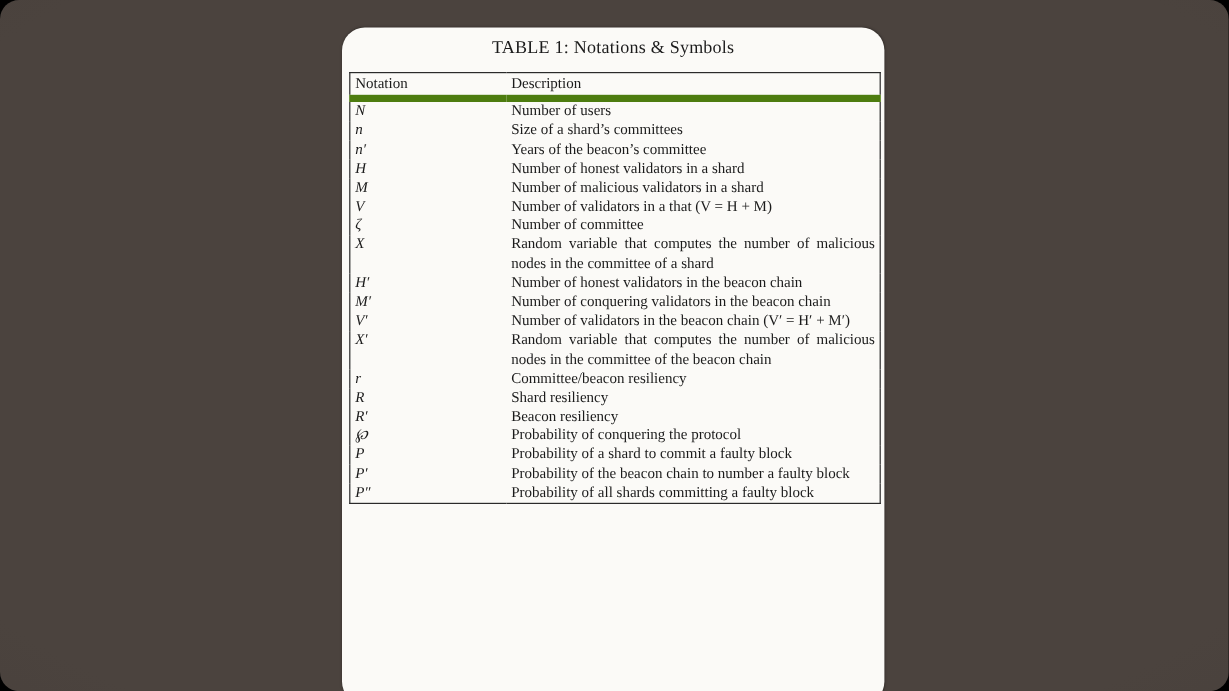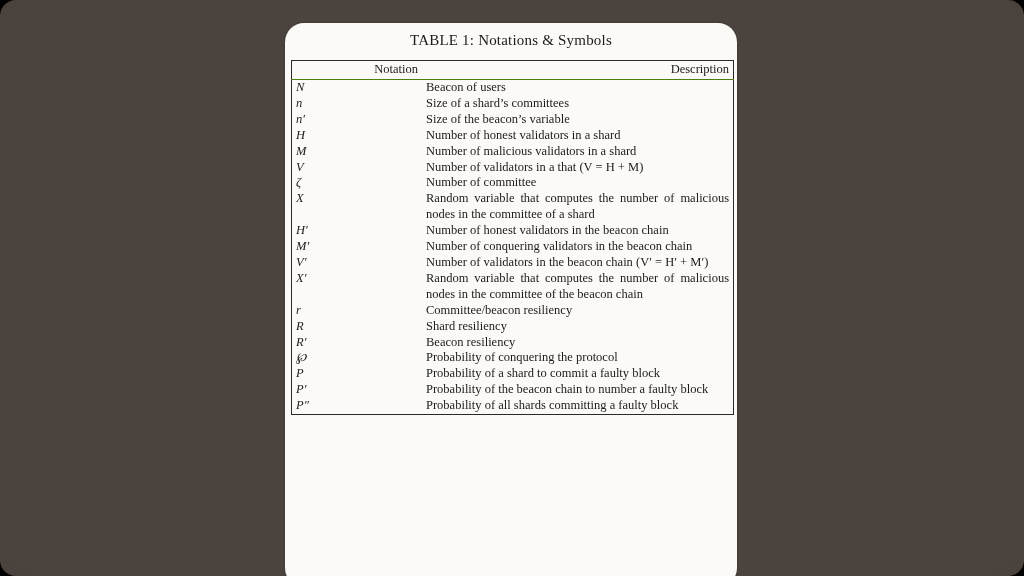--- a/index.html
+++ b/index.html
@@ -41,23 +41,23 @@
     font-size: 12.5px;
     color: #1b1b1b;
   }
   table.notations, table.notations th, table.notations td {
     border: 0;
   }
   table.notations {
     border: 1px solid #2a2a2a;
   }
   table.notations th {
-    border-bottom: 1px solid #4d7c0f;
+    border-bottom: 6px solid #4d7c0f;
     font-weight: normal;
-    text-align: right;
+    text-align: left;
     padding: 1px 4px 2px 4px;
     line-height: 15px;
   }
   th.col-notation, td.notation {
     width: 122px;
     border-right: 1px solid #2a2a2a;
   }
   td.notation {
     font-style: italic;
     vertical-align: top;
@@ -84,29 +84,29 @@
     <table class="notations">
       <thead>
         <tr>
           <th class="col-notation">Notation</th>
           <th class="col-description">Description</th>
         </tr>
       </thead>
       <tbody>
           <tr>
             <td class="notation">N</td>
-            <td class="description">Beacon of users</td>
+            <td class="description">Number of users</td>
           </tr>
           <tr>
             <td class="notation">n</td>
             <td class="description">Size of a shard’s committees</td>
           </tr>
           <tr>
             <td class="notation">n′</td>
-            <td class="description">Size of the beacon’s variable</td>
+            <td class="description">Years of the beacon’s committee</td>
           </tr>
           <tr>
             <td class="notation">H</td>
             <td class="description">Number of honest validators in a shard</td>
           </tr>
           <tr>
             <td class="notation">M</td>
             <td class="description">Number of malicious validators in a shard</td>
           </tr>
           <tr>

